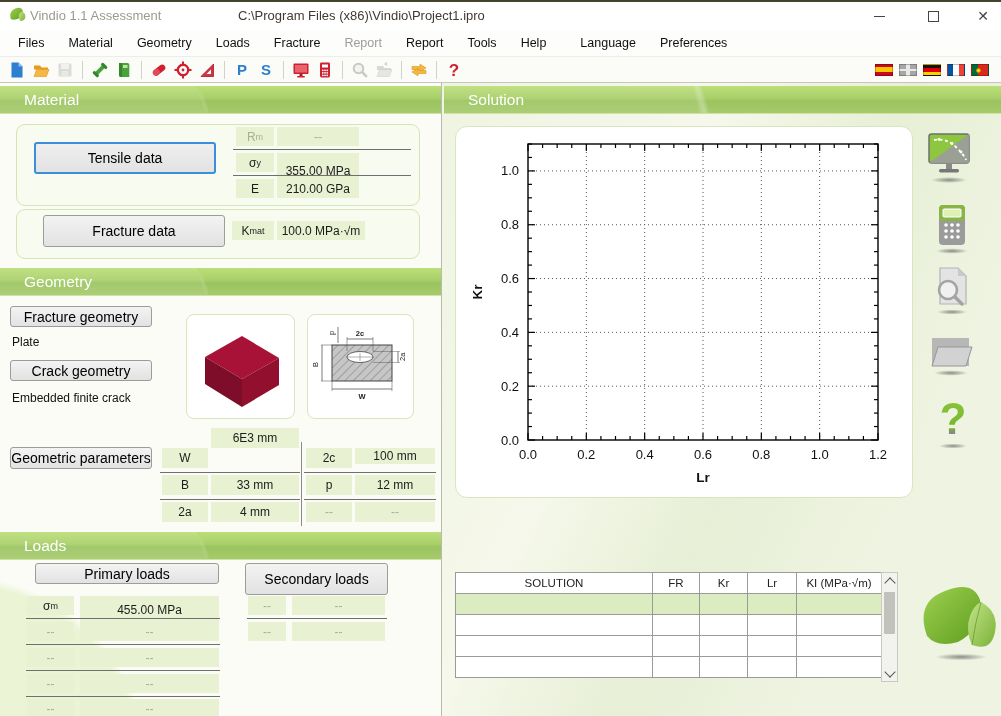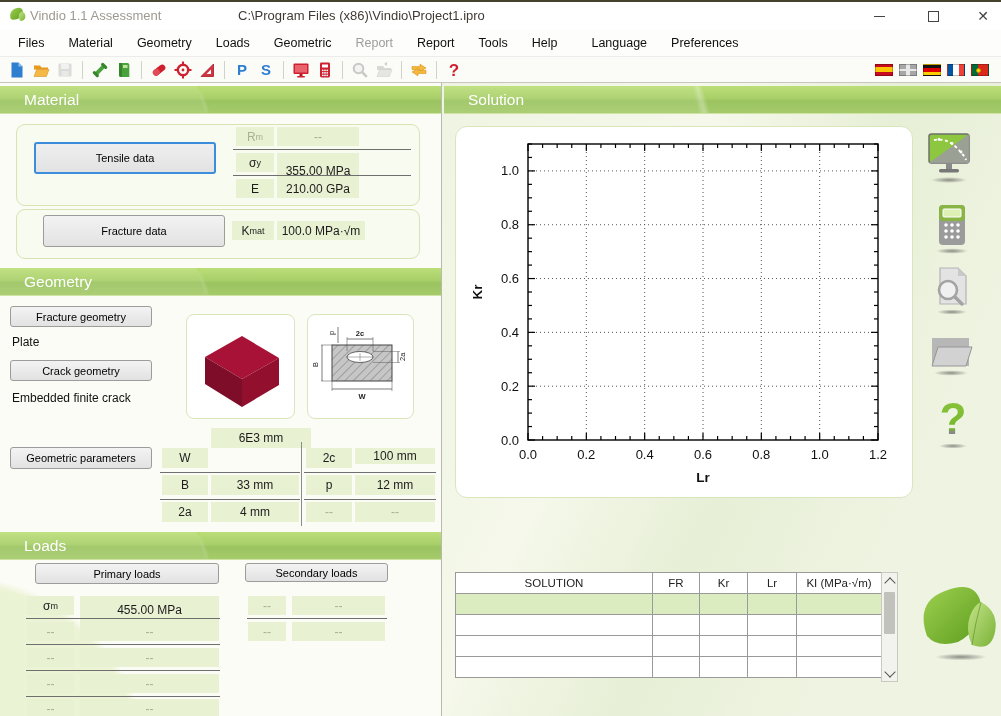--- a/index.html
+++ b/index.html
@@ -39,21 +39,21 @@
   
   #left-bg{left:0;top:81px;width:441px;height:635px;background:
       radial-gradient(circle at -10% 108%, rgba(190,218,120,.25) 22%, transparent 23%),
       #fbfcf5;}
   #right-bg{left:442px;top:81px;width:559px;height:635px;background:
       linear-gradient(115deg,#eff4e2 0%,#f5f8ea 34%,#e7efd6 55%,#eff4e2 78%),#eff4e2;}
   #v-divider{left:441px;top:81px;width:1px;height:635px;background:#b9b9b0;}
   .groupbox{border:1px solid #d6e4b4;border-radius:9px;background:#f8fbef;}
   .card{background:#fff;border:1px solid #d9e6bd;border-radius:8px;}
   .btn{background:linear-gradient(#f3f3f3,#e2e2e2);border:1px solid #9c9c9c;border-radius:3px;
-       font-size:11px;color:#000;display:flex;align-items:center;justify-content:center;cursor:default;box-sizing:border-box;}
+       font-size:14px;color:#000;display:flex;align-items:center;justify-content:center;cursor:default;box-sizing:border-box;}
   .btn.focused{border:2px solid #3c8ddc;background:linear-gradient(#efefef,#e2e2e2);}
   .fbox{background:#e9f1d3;display:flex;align-items:center;justify-content:center;
         font-size:12px;color:#1c1c1c;box-sizing:border-box;}
   .fbox sub{font-size:9px;line-height:0;}
   .fbox.dim{color:#a9b096;}
   .hline{height:1px;background:#6f6f6f;}
   .static-label{font-size:12px;color:#111;}
   
   #solution-table{border-collapse:collapse;table-layout:fixed;background:#fff;font-size:11.5px;color:#222;}
   #solution-table th,#solution-table td{border:1px solid #9a9a9a;height:21px;padding:0 4px;
@@ -116,21 +116,21 @@
     <div class="wc abs" style="left:966px;font-size:14px;color:#444">
         <span>✕</span>
       </div>
   </div>
 
   <div id="menubar" class="abs">
     <span class="menu-item">Files</span>
     <span class="menu-item">Material</span>
     <span class="menu-item">Geometry</span>
     <span class="menu-item">Loads</span>
-    <span class="menu-item">Geometric</span>
+    <span class="menu-item">Fracture</span>
     <span class="menu-item disabled">Report</span>
     <span class="menu-item">Report</span>
     <span class="menu-item">Tools</span>
     <span class="menu-item">Help</span>
     <span class="menu-item" style="margin-left:10px">Language</span>
     <span class="menu-item">Preferences</span>
   </div>
 
   <div id="toolbar" class="abs">
     <span class="tbtn">
@@ -341,42 +341,42 @@
         <line x1="24" y1="74" x2="84" y2="74" stroke="#444" stroke-width=".7"></line>
         <line x1="24" y1="66" x2="24" y2="76" stroke="#444" stroke-width=".5"></line>
         <line x1="84" y1="66" x2="84" y2="76" stroke="#444" stroke-width=".5"></line>
         <text x="54" y="84" font-size="7.5" fill="#222" text-anchor="middle" font-weight="bold">W</text>
       </svg>
     </div>
 
     <div class="abs btn" style="left:10px;top:445px;width:142px;height:22px">Geometric parameters</div>
 
     <div class="abs fbox" style="left:162px;top:446px;width:46px;height:20px">W</div>
-    <div class="abs fbox" style="left:211px;top:426px;width:100px;height:20px">6E3 mm</div>
+    <div class="abs fbox" style="left:211px;top:426px;width:88px;height:20px">6E3 mm</div>
     <div class="abs fbox" style="left:306px;top:446px;width:46px;height:20px">2c</div>
     <div class="abs fbox" style="left:355px;top:446px;width:88px;height:16px;width:80px">100 mm</div>
     <div class="abs hline" style="left:160px;top:470px;width:140px"></div>
     <div class="abs hline" style="left:304px;top:470px;width:132px"></div>
     <div class="abs fbox" style="left:162px;top:473px;width:46px;height:20px">B</div>
     <div class="abs fbox" style="left:211px;top:473px;width:88px;height:20px">33 mm</div>
     <div class="abs fbox" style="left:306px;top:473px;width:46px;height:20px">p</div>
     <div class="abs fbox" style="left:355px;top:473px;width:80px;height:20px">12 mm</div>
     <div class="abs hline" style="left:160px;top:497px;width:140px"></div>
     <div class="abs hline" style="left:304px;top:497px;width:132px"></div>
     <div class="abs fbox" style="left:162px;top:500px;width:46px;height:20px">2a</div>
     <div class="abs fbox" style="left:211px;top:500px;width:88px;height:20px">4 mm</div>
     <div class="abs fbox dim" style="left:306px;top:500px;width:46px;height:20px">--</div>
     <div class="abs fbox dim" style="left:355px;top:500px;width:80px;height:20px">--</div>
     <div class="abs" style="left:301px;top:440px;width:1px;height:84px;background:#8b8b8b"></div>
   </div>
 
   <div>
     <div class="abs sec-hdr" style="left:0;top:530px;width:441px">Loads</div>
     <div class="abs btn" style="left:35px;top:561px;width:184px;height:21px">Primary loads</div>
-    <div class="abs btn" style="left:245px;top:561px;width:143px;height:19px">Secondary loads</div>
+    <div class="abs btn" style="left:245px;top:561px;width:143px;height:32px">Secondary loads</div>
 
     <div class="abs fbox" style="left:27px;top:594px;width:47px;height:19px">
         <span>σ</span>
         <sub>m</sub>
       </div>
     <div class="abs fbox" style="left:80px;top:594px;width:139px;height:28px">455.00 MPa</div>
     <div class="abs hline" style="left:26px;top:616px;width:194px"></div>
     <div class="abs fbox dim" style="left:27px;top:620px;width:47px;height:19px">--</div>
     <div class="abs fbox dim" style="left:80px;top:620px;width:139px;height:19px">--</div>
     <div class="abs hline" style="left:26px;top:642px;width:194px"></div>

